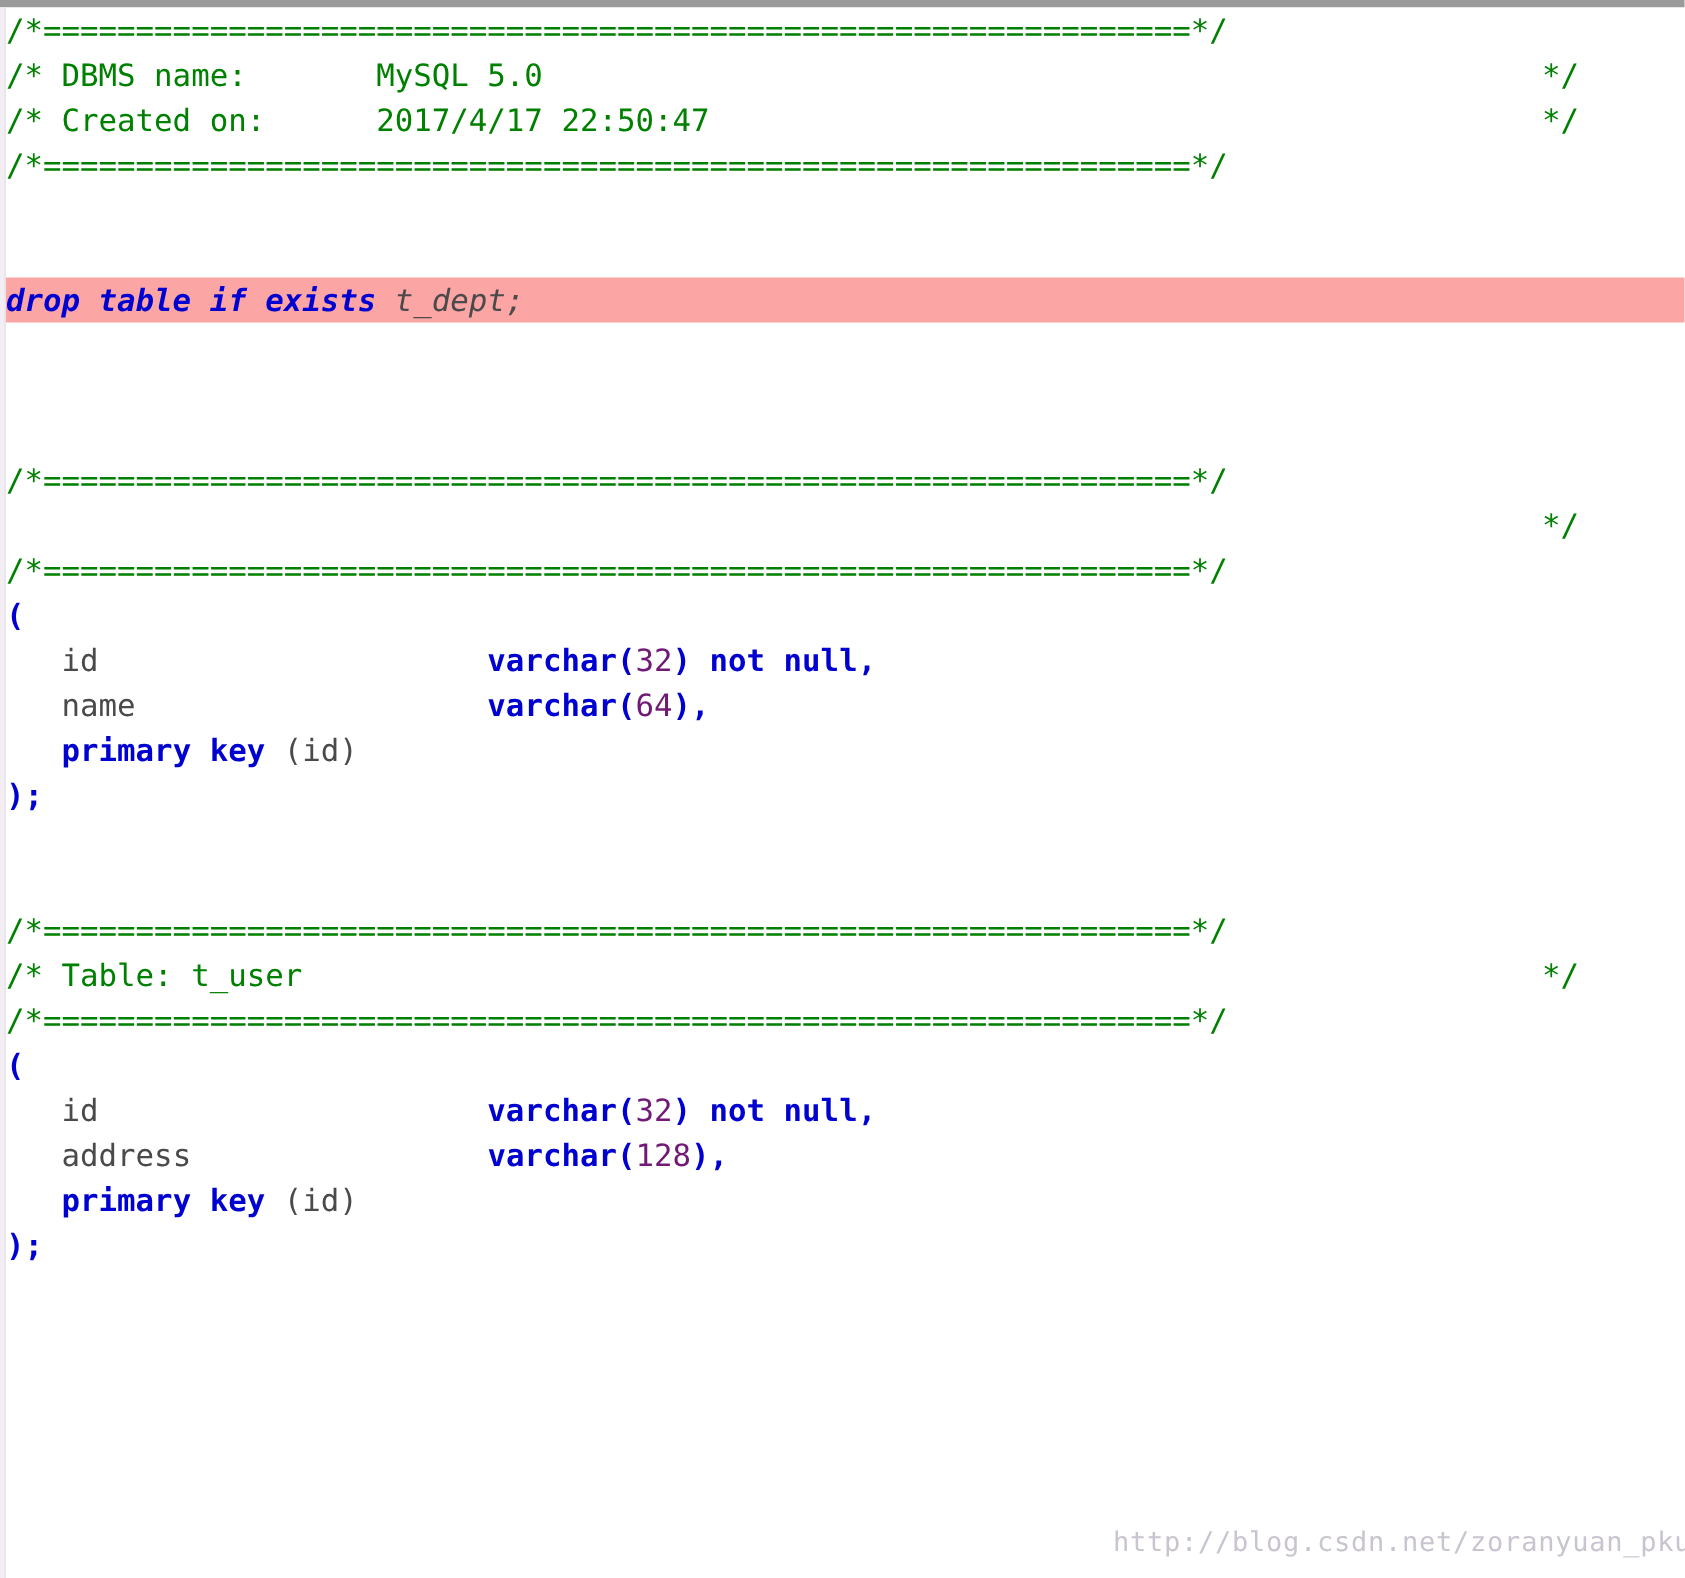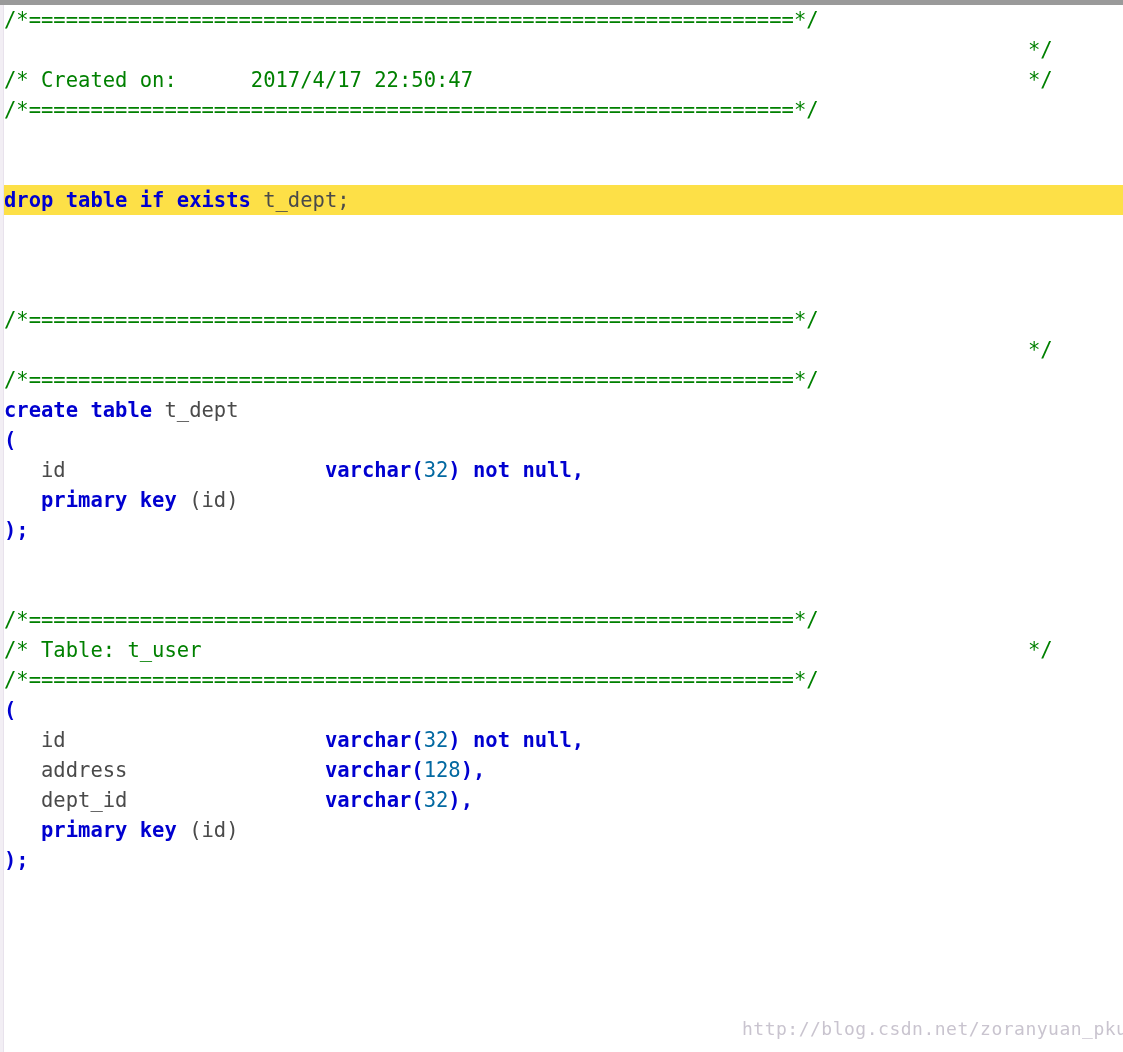--- a/index.html
+++ b/index.html
@@ -46,38 +46,39 @@
     position: relative;
     height: 30px;
     line-height: 30px;
     font-size: 20.5px;
     letter-spacing: 0px;
     white-space: pre;
     padding-left: 4px;
     color: #3a3a3a;
   }
   .line.current {
-    background: #fde047;
+    background: #fca5a5;
+    font-style: italic;
   }
 
   
   .line.foldmark::before {
     content: "";
     position: absolute;
     left: 0; top: 2px;
     width: 4px;
     height: 26px;
     background: #7b7b7b;
   }
 
   
   .cmt  { color: #008000; }
   .kw   { color: #0000d0; font-weight: bold; }
   .id   { color: #4a4a4a; }
-  .num  { color: #0369a1; }
+  .num  { color: #701a75; }
   .punc { color: #0000d0; font-weight: bold; }
   .plain{ color: #4a4a4a; }
 
   
   #watermark {
     position: absolute;
     left: 742px;
     top: 1018px;
     font-family: "DejaVu Sans Mono", "Liberation Mono", monospace;
     font-size: 18px;
@@ -89,21 +90,21 @@
 </style>
 </head>
 <body>
 
 <div id="top-bar"></div>
 
 <div id="editor">
 
   <div class="line"><span class="cmt">/*==============================================================*/</span></div>
 
-  <div class="line"><span class="cmt" style="position:absolute;left:1028px;">*/</span></div>
+  <div class="line"><span class="cmt">/* DBMS name:       MySQL 5.0</span><span class="cmt" style="position:absolute;left:1028px;">*/</span></div>
 
   <div class="line"><span class="cmt">/* Created on:      2017/4/17 22:50:47</span><span class="cmt" style="position:absolute;left:1028px;">*/</span></div>
 
   <div class="line"><span class="cmt">/*==============================================================*/</span></div>
 
   <div class="line">&nbsp;</div>
   <div class="line">&nbsp;</div>
 
   <div class="line current"><span class="kw">drop table if exists</span><span class="id"> t_dept;</span></div>
 
@@ -112,26 +113,26 @@
 
   <div class="line">&nbsp;</div>
   <div class="line">&nbsp;</div>
 
   <div class="line"><span class="cmt">/*==============================================================*/</span></div>
 
   <div class="line"><span class="cmt" style="position:absolute;left:1028px;">*/</span></div>
 
   <div class="line"><span class="cmt">/*==============================================================*/</span></div>
 
-  <div class="line"><span class="kw">create table</span><span class="id"> t_dept</span></div>
 
   <div class="line foldmark"><span class="punc">(</span></div>
 
   <div class="line"><span class="plain">   </span><span class="id">id</span><span class="plain">                     </span><span class="kw">varchar</span><span class="punc">(</span><span class="num">32</span><span class="punc">)</span><span class="kw"> not null</span><span class="kw">,</span></div>
 
+  <div class="line"><span class="plain">   </span><span class="id">name</span><span class="plain">                   </span><span class="kw">varchar</span><span class="punc">(</span><span class="num">64</span><span class="punc">)</span><span class="kw"></span><span class="kw">,</span></div>
 
   <div class="line"><span class="plain">   </span><span class="kw">primary key</span><span class="id"> (id)</span></div>
 
   <div class="line"><span class="punc">);</span></div>
 
   <div class="line">&nbsp;</div>
   <div class="line">&nbsp;</div>
 
   <div class="line"><span class="cmt">/*==============================================================*/</span></div>
 
@@ -141,21 +142,20 @@
 
 
   <div class="line foldmark"><span class="punc">(</span></div>
 
   <div class="line"><span class="plain">   </span><span class="id">id</span><span class="plain">                     </span><span class="kw">varchar</span><span class="punc">(</span><span class="num">32</span><span class="punc">)</span><span class="kw"> not null</span><span class="kw">,</span></div>
 
 
 
   <div class="line"><span class="plain">   </span><span class="id">address</span><span class="plain">                </span><span class="kw">varchar</span><span class="punc">(</span><span class="num">128</span><span class="punc">)</span><span class="kw"></span><span class="kw">,</span></div>
 
-  <div class="line"><span class="plain">   </span><span class="id">dept_id</span><span class="plain">                </span><span class="kw">varchar</span><span class="punc">(</span><span class="num">32</span><span class="punc">)</span><span class="kw"></span><span class="kw">,</span></div>
 
   <div class="line"><span class="plain">   </span><span class="kw">primary key</span><span class="id"> (id)</span></div>
 
   <div class="line"><span class="punc">);</span></div>
 
   <div class="line">&nbsp;</div>
 
 </div>
 
 <div id="left-stripe"></div>

